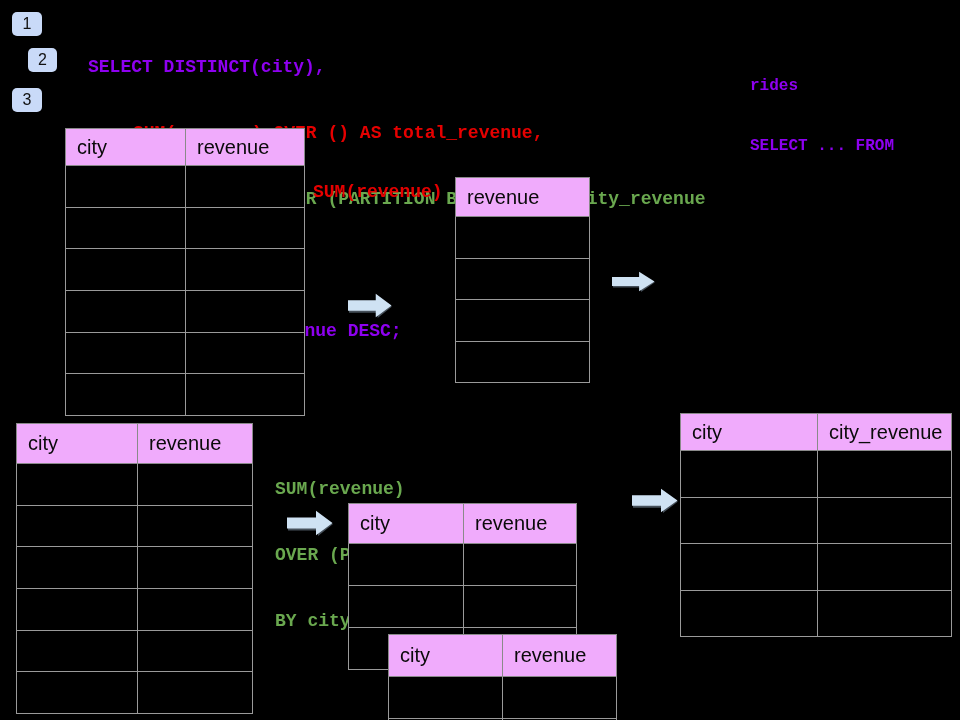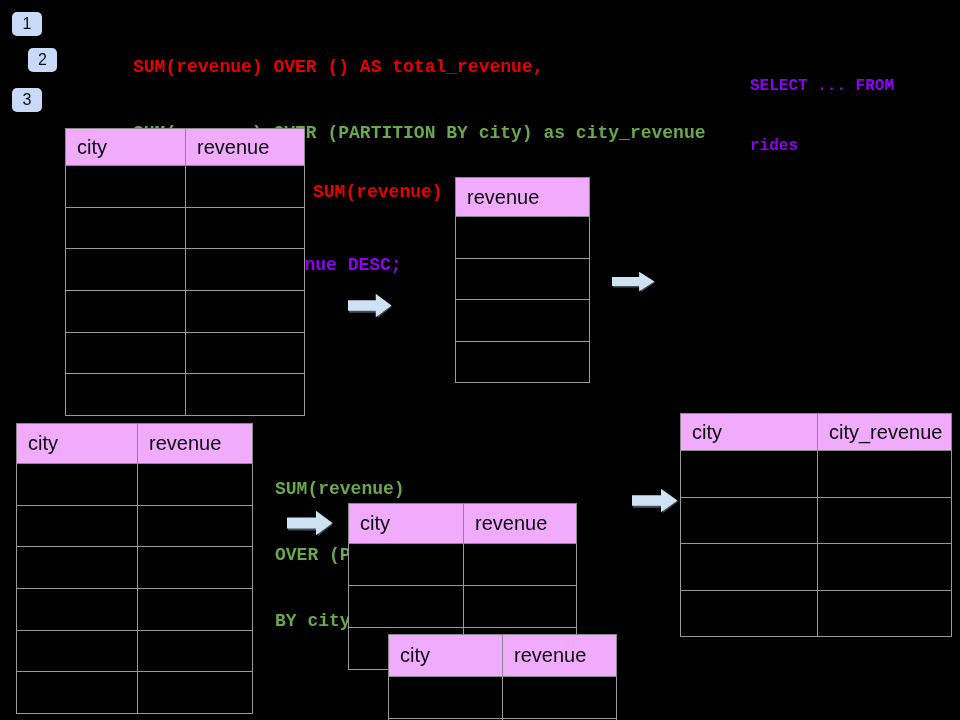--- a/index.html
+++ b/index.html
@@ -66,29 +66,30 @@
   .a4{left:632px;top:488px;width:46px;height:25px;}
 </style>
 </head>
 <body>
 
 <div class="badge b1">1</div>
 <div class="badge b2">2</div>
 <div class="badge b3">3</div>
 
 <div class="mono code">
+  <div class="ln purple">SELECT DISTINCT(city),</div>
   <div class="ln red ind1">SUM(revenue) OVER () AS total_revenue,</div>
   <div class="ln green ind1">SUM(revenue) OVER (PARTITION BY city) as city_revenue</div>
   <div class="ln purple ind2">FROM rides</div>
   <div class="ln purple ind2">ORDER by city_revenue DESC;</div>
 </div>
 
 <div class="mono side-note purple">
+  <div>rides</div>
   <div>SELECT ... FROM</div>
-  <div>rides</div>
 </div>
 
 <div class="mono lbl-total red">
   <div>SUM(revenue)</div>
 </div>
 
 <div class="mono lbl-partition green">
   <div>SUM(revenue)</div>
   <div>OVER (PARTITION</div>
   <div>BY city)</div>

